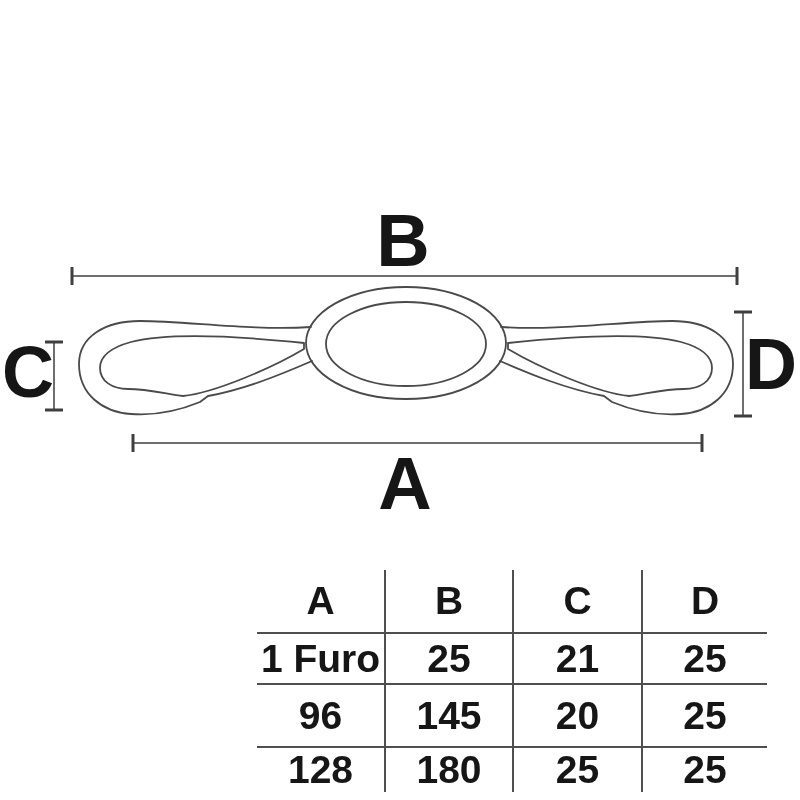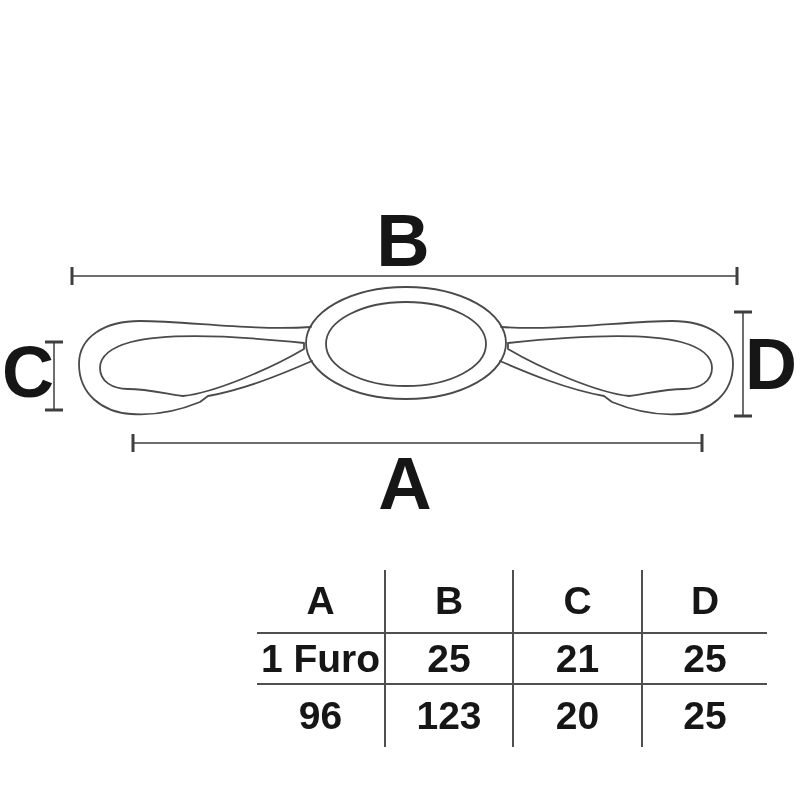--- a/index.html
+++ b/index.html
@@ -101,20 +101,26 @@
       <th class="vline">D</th>
     </tr>
     <tr class="data-row row-1">
       <td>1 Furo</td>
       <td class="vline">25</td>
       <td class="vline">21</td>
       <td class="vline">25</td>
     </tr>
     <tr class="data-row row-2">
       <td>96</td>
-      <td class="vline">123</td>
+      <td class="vline">145</td>
       <td class="vline">20</td>
+      <td class="vline">25</td>
+    </tr>
+    <tr class="data-row row-3">
+      <td>128</td>
+      <td class="vline">180</td>
+      <td class="vline">25</td>
       <td class="vline">25</td>
     </tr>
   </tbody>
     </table>
 
 </div>
 
 </body></html>

